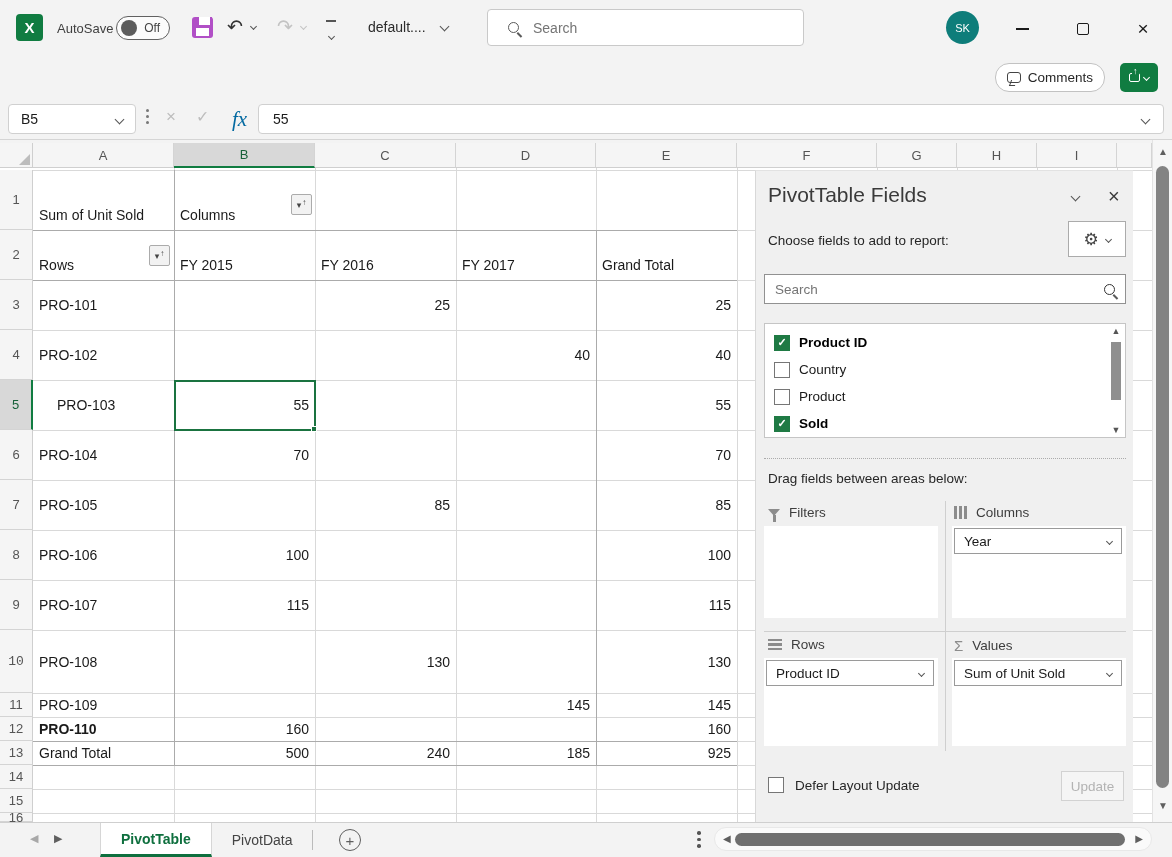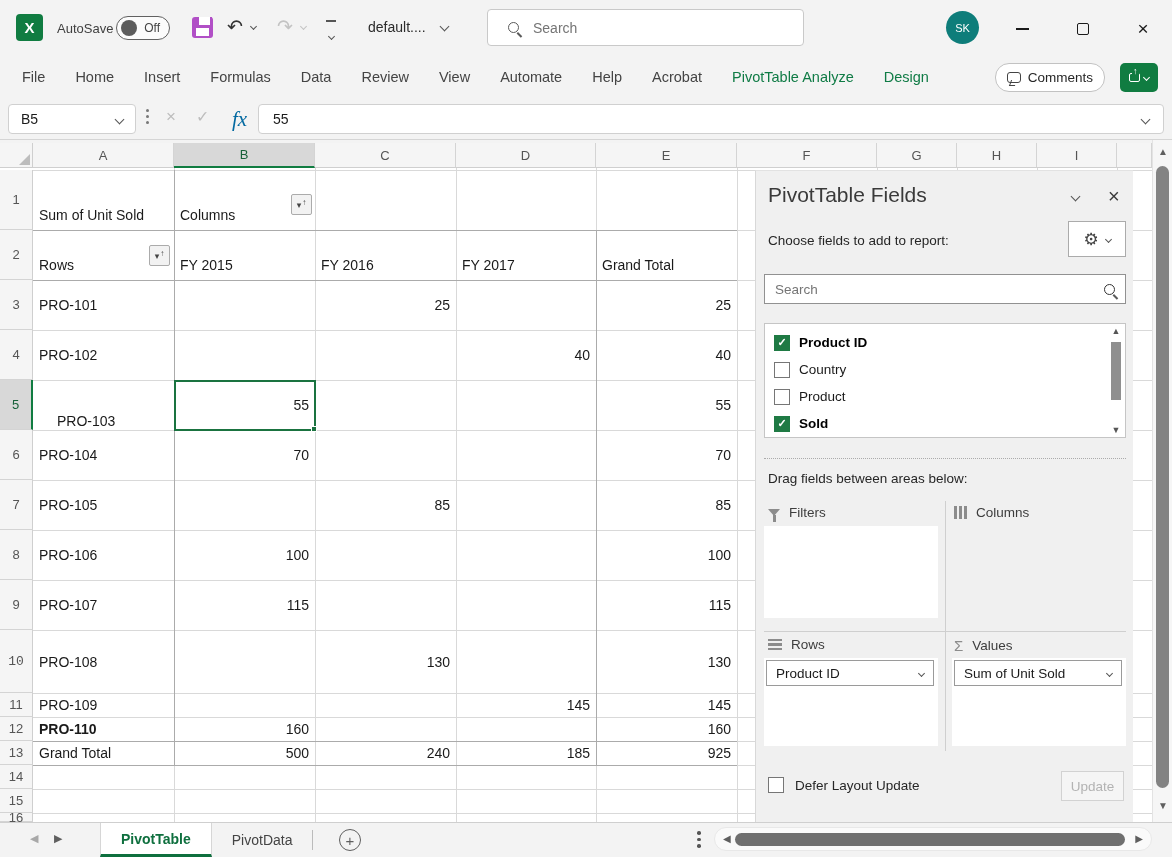--- a/index.html
+++ b/index.html
@@ -181,34 +181,20 @@
     <div class="abs win-btn min-btn">
         <span class="bar"></span>
       </div>
     <div class="abs win-btn max-btn">
         <span class="box"></span>
       </div>
     <div class="abs win-btn close-btn">×</div>
   </div>
 
   <div id="ribbon">
-    <div id="ribbon-tabs">
-        <div class="rtab">File</div>
-        <div class="rtab">Home</div>
-        <div class="rtab">Insert</div>
-        <div class="rtab">Formulas</div>
-        <div class="rtab">Data</div>
-        <div class="rtab">Review</div>
-        <div class="rtab">View</div>
-        <div class="rtab">Automate</div>
-        <div class="rtab">Help</div>
-        <div class="rtab">Acrobat</div>
-        <div class="rtab green">PivotTable Analyze</div>
-        <div class="rtab green">Design</div>
-      </div>
     <div class="abs comments-btn">
       <span class="bubble"></span>
       <span>Comments</span>
     </div>
     <div class="abs share-btn">
       <span class="share-glyph"></span>
       <span class="chev sm" style="border-color:#fff"></span>
     </div>
   </div>
 
@@ -304,21 +290,21 @@
         <div class="cell lbl bottom" style="left: 174px; top: 90px; width: 141px; height: 50px;">FY 2015</div>
         <div class="cell lbl bottom" style="left: 315px; top: 90px; width: 141px; height: 50px;">FY 2016</div>
         <div class="cell lbl bottom" style="left: 456px; top: 90px; width: 140px; height: 50px;">FY 2017</div>
         <div class="cell lbl bottom" style="left: 596px; top: 90px; width: 141px; height: 50px;">Grand Total</div>
         <div class="cell lbl" style="left: 33px; top: 140px; width: 141px; height: 50px;">PRO-101</div>
         <div class="cell num" style="left: 315px; top: 140px; width: 141px; height: 50px;">25</div>
         <div class="cell num" style="left: 596px; top: 140px; width: 141px; height: 50px;">25</div>
         <div class="cell lbl" style="left: 33px; top: 190px; width: 141px; height: 50px;">PRO-102</div>
         <div class="cell num" style="left: 456px; top: 190px; width: 140px; height: 50px;">40</div>
         <div class="cell num" style="left: 596px; top: 190px; width: 141px; height: 50px;">40</div>
-        <div class="cell lbl" style="left: 33px; top: 256px; width: 141px; height: 50px; padding-left: 24px;">PRO-103</div>
+        <div class="cell lbl" style="left: 33px; top: 240px; width: 141px; height: 50px; padding-left: 24px;">PRO-103</div>
         <div class="cell num" style="left: 174px; top: 240px; width: 141px; height: 50px;">55</div>
         <div class="cell num" style="left: 596px; top: 240px; width: 141px; height: 50px;">55</div>
         <div class="cell lbl" style="left: 33px; top: 290px; width: 141px; height: 50px;">PRO-104</div>
         <div class="cell num" style="left: 174px; top: 290px; width: 141px; height: 50px;">70</div>
         <div class="cell num" style="left: 596px; top: 290px; width: 141px; height: 50px;">70</div>
         <div class="cell lbl" style="left: 33px; top: 340px; width: 141px; height: 50px;">PRO-105</div>
         <div class="cell num" style="left: 315px; top: 340px; width: 141px; height: 50px;">85</div>
         <div class="cell num" style="left: 596px; top: 340px; width: 141px; height: 50px;">85</div>
         <div class="cell lbl" style="left: 33px; top: 390px; width: 141px; height: 50px;">PRO-106</div>
         <div class="cell num" style="left: 174px; top: 390px; width: 141px; height: 50px;">100</div>
@@ -404,20 +390,26 @@
     <div class="area-box" style="left:8px; top:355px; width:174px; height:92px;"></div>
 
     <div class="area-hdr" style="left:198px; top:334px;">
       <span class="cols-ic">
           <i></i>
           <i></i>
           <i></i>
         </span>
       <span>Columns</span>
     </div>
+    <div class="area-box" style="left:196px; top:355px; width:174px; height:92px;">
+      <div class="area-item" style="left:2px; top:2px; width:168px;">
+        <span>Year</span>
+        <span class="chev sm"></span>
+      </div>
+    </div>
 
     <div class="area-hdr" style="left:12px; top:466px;">
       <span class="rows-ic">
           <i></i>
           <i></i>
           <i></i>
         </span>
       <span>Rows</span>
     </div>
     <div class="area-box" style="left:8px; top:487px; width:174px; height:88px;">

